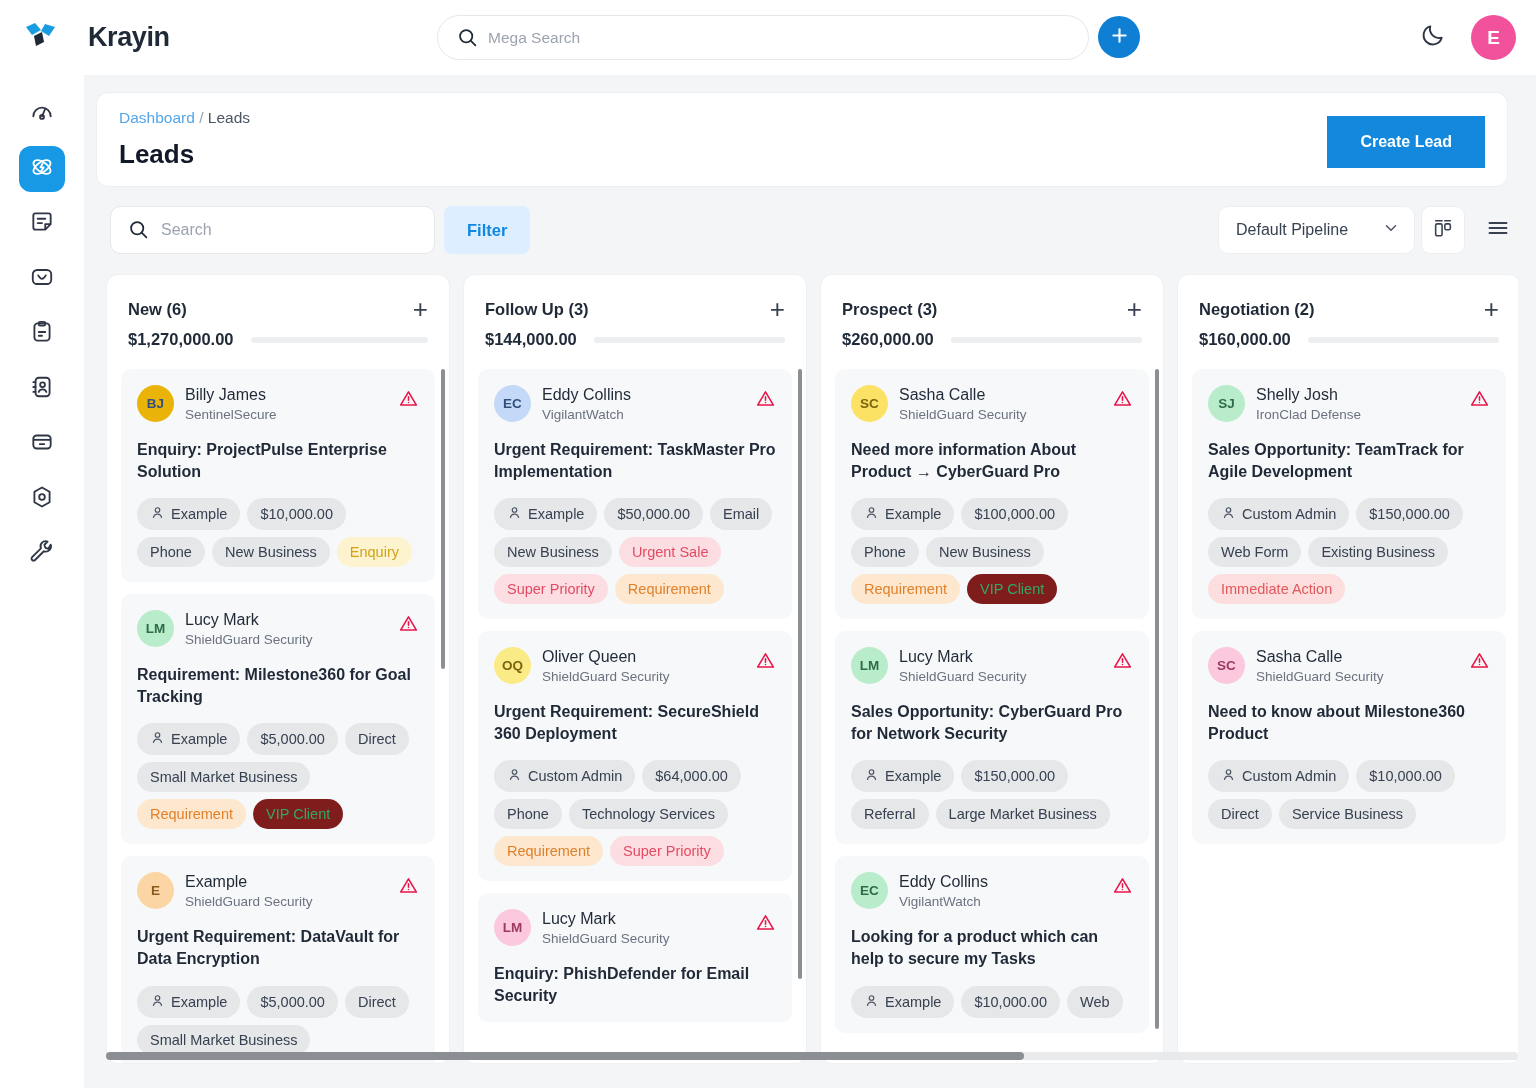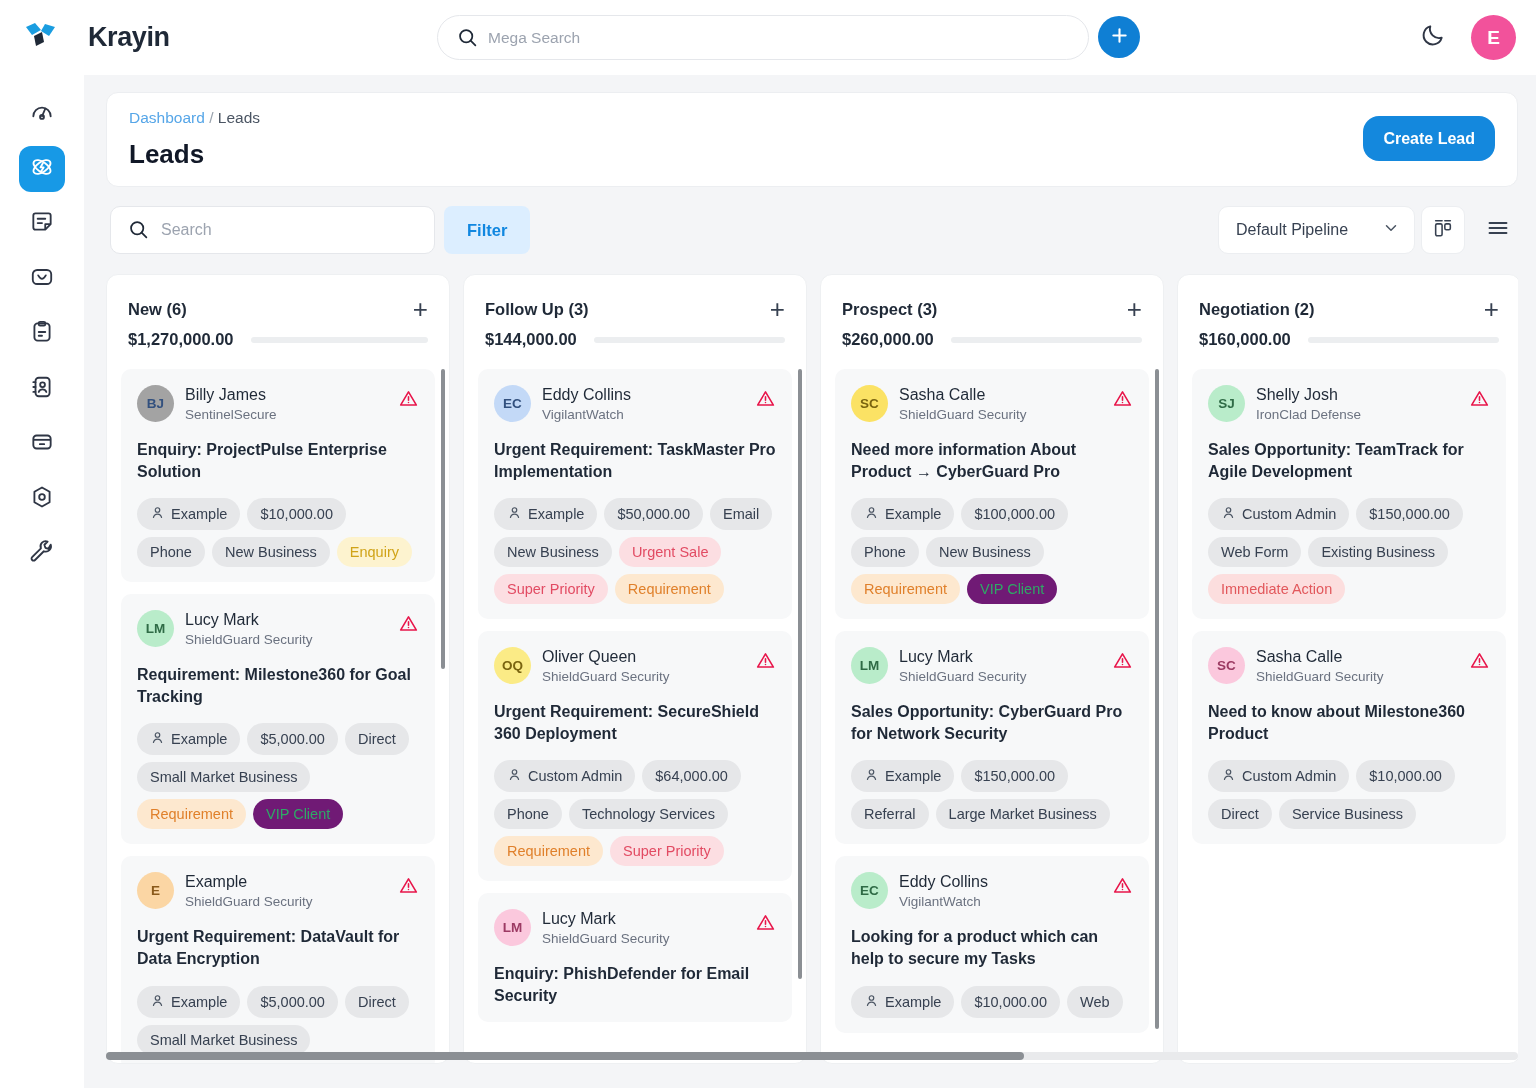--- a/index.html
+++ b/index.html
@@ -55,30 +55,30 @@
     width: 46px; height: 46px; border-radius: 12px;
     display: flex; align-items: center; justify-content: center; cursor: pointer;
     color: #2f3645;
   }
   .rail-item.active { background: #1799e6; color: #fff; }
 
   
   .page { position: absolute; left: 84px; top: 75px; width: 1452px; height: 1013px; }
 
   .card-head {
-    position: absolute; left: 22px; top: 17px; width: 1412px; height: 95px;
+    position: absolute; left: 12px; top: 17px; width: 1412px; height: 95px;
     background: #fff; border-radius: 12px; border: 1px solid #eceef1;
   }
   .crumbs { position: absolute; left: 22px; top: 16px; font-size: 15.5px; color: #4b5563; }
   .crumbs a { color: #56a6e8; text-decoration: none; }
   .crumbs .sep { color: #9aa3ae; }
   .page-title { position: absolute; left: 22px; top: 46px; font-size: 26px; font-weight: 700; color: #111827; }
   .create-lead {
-    position: absolute; right: 22px; top: 23px; height: 45px; padding: 0 20px;
-    background: #1488dd; color: #fff; border: none; border-radius: 16px;
+    position: absolute; right: 22px; top: 23px; height: 52px; padding: 0 33px;
+    background: #1488dd; color: #fff; border: none; border-radius: 0;
     font-size: 16px; font-weight: 700; cursor: pointer;
     font-family: "Liberation Sans", sans-serif;
   }
 
   
   .toolbar { position: absolute; left: 22px; top: 131px; width: 1412px; height: 52px; }
   .search-box { position: absolute; left: 4px; top: 0; width: 325px; height: 48px; }
   .search-input {
     width: 100%; height: 48px; border: 1px solid #e5e7eb; border-radius: 10px;
     background: #fff; padding: 0 14px 0 50px; font-size: 16px; color: #111827;
@@ -148,21 +148,21 @@
     margin-top: 17px;
   }
   .chips { display: flex; flex-wrap: wrap; gap: 7px; margin-top: 16px; }
   .chip {
     display: inline-flex; align-items: center; gap: 6px;
     padding: 7px 13px; border-radius: 16px; font-size: 14.5px;
     background: #e6e7e9; color: #374151; white-space: nowrap;
   }
   .chip.tag-yellow { background: #fdf3cf; color: #d0a318; font-weight: 500; }
   .chip.tag-orange { background: #fde8cf; color: #e0802b; font-weight: 500; }
-  .chip.tag-green  { background: #701a75; color: #2fa866; font-weight: 500; }
+  .chip.tag-green  { background: #7f1d1d; color: #2fa866; font-weight: 500; }
   .chip.tag-red    { background: #fcdede; color: #e2585c; font-weight: 500; }
   .chip.tag-pink   { background: #fcdee2; color: #e24b63; font-weight: 500; }
 
   
   .h-scroll-track {
     position: absolute; left: 22px; bottom: 28px; width: 1412px; height: 8px;
     background: #e9eaec; border-radius: 4px;
   }
   .h-scroll-thumb { height: 8px; background: #8b8f94; border-radius: 4px; width: 65%; }
 </style>
@@ -362,21 +362,21 @@
             <span class="col-add">+</span>
           </div>
           <div class="col-sub">
             <span class="col-amount">$1,270,000.00</span>
             <span class="bar-track"><span class="bar-fill" style="width: 26%;"></span></span>
           </div>
         </div>
         <div class="col-body">
           <div class="lead-card">
             <div class="lead-top">
-              <span class="lead-av" style="background: #a3a3a3; color: rgb(50, 80, 126);">BJ</span>
+              <span class="lead-av" style="background: #eab308; color: rgb(50, 80, 126);">BJ</span>
               <span class="lead-who"><span class="lead-person">Billy James</span><div class="lead-org">SentinelSecure</div></span>
               <span class="warn-ico"><svg width="21" height="21" viewBox="0 0 24 24" fill="none" stroke="#e8154a" stroke-width="1.8" stroke-linejoin="round" stroke-linecap="round">
                   <path d="M12 4.5 21 19.5H3z"></path>
                   <line x1="12" y1="10" x2="12" y2="14"></line>
                   <circle cx="12" cy="16.6" r="0.9" fill="#e8154a" stroke="none"></circle>
                 </svg></span>
             </div>
             <div class="lead-title">Enquiry: ProjectPulse Enterprise Solution</div>
             <div class="chips">
               <span class="chip">

